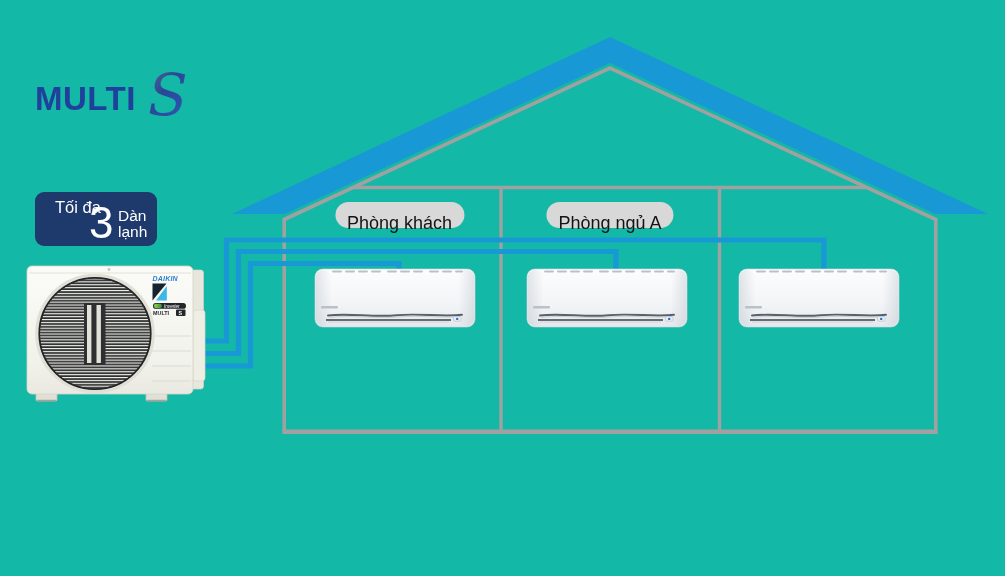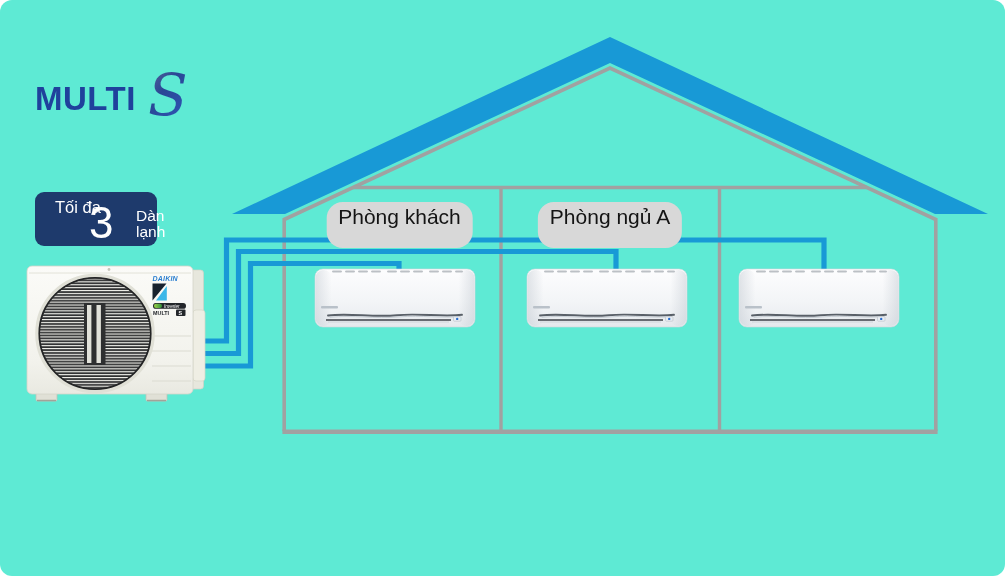--- a/index.html
+++ b/index.html
@@ -1,35 +1,35 @@
 <!DOCTYPE html>
 <html><head>
 <meta charset="utf-8">
 <style>
   html,body{margin:0;padding:0;background:#ffffff;}
-  #stage{position:relative;width:1005px;height:576px;background:#5eead4;overflow:hidden;
-         font-family:"Liberation Sans",sans-serif;border-radius:12px;}
+  #stage{position:relative;width:1005px;height:576px;background:#14b8a6;overflow:hidden;
+         font-family:"Liberation Sans",sans-serif;}
   svg{position:absolute;left:0;top:0;}
   
   #logo{position:absolute;left:35px;top:60px;width:200px;height:70px;}
   #logo .multi{position:absolute;left:0;top:22px;font-weight:700;font-size:33px;line-height:33px;
                letter-spacing:0.5px;color:#1f419c;font-family:"Liberation Sans",sans-serif;}
   #logo .s{position:absolute;left:113px;top:6px;font-style:italic;font-weight:400;font-size:58px;line-height:58px;
            font-family:"DejaVu Serif",serif;
            background:linear-gradient(130deg,#5a6799 2%,#2a4795 40%,#2d55b2 85%,#3d66c0 100%);
            -webkit-background-clip:text;background-clip:text;color:transparent;}
   
   #badge{position:absolute;left:35px;top:192px;width:122px;height:54px;border-radius:9px;
          background:#1e3a6c;color:#ffffff;}
   #badge .pre{position:absolute;left:20px;top:6px;font-size:16.5px;}
   #badge .num{position:absolute;left:54px;top:11px;font-size:44px;line-height:40px;font-weight:400;}
-  #badge .unit{position:absolute;left:83px;top:16px;font-size:15.5px;line-height:16px;margin-left:18px;}
+  #badge .unit{position:absolute;left:83px;top:16px;font-size:15.5px;line-height:16px;}
   
-  .pill{position:absolute;top:202px;height:46px;line-height:30px;border-radius:16px;
-        background:#d8d8d8;color:#141414;font-size:21px;padding:0 12px;transform:translateX(-50%);
+  .pill{position:absolute;top:202px;height:14px;line-height:30px;border-radius:16px;
+        background:#d8d8d8;color:#141414;font-size:18px;padding:6px 12px;transform:translateX(-50%);
         white-space:nowrap;}
 </style>
 </head>
 <body>
 
 <div id="stage">
 
   <svg width="1005" height="576" viewBox="0 0 1005 576">
     <defs>
       <linearGradient id="unitBody" x1="0" y1="0" x2="0" y2="1">

